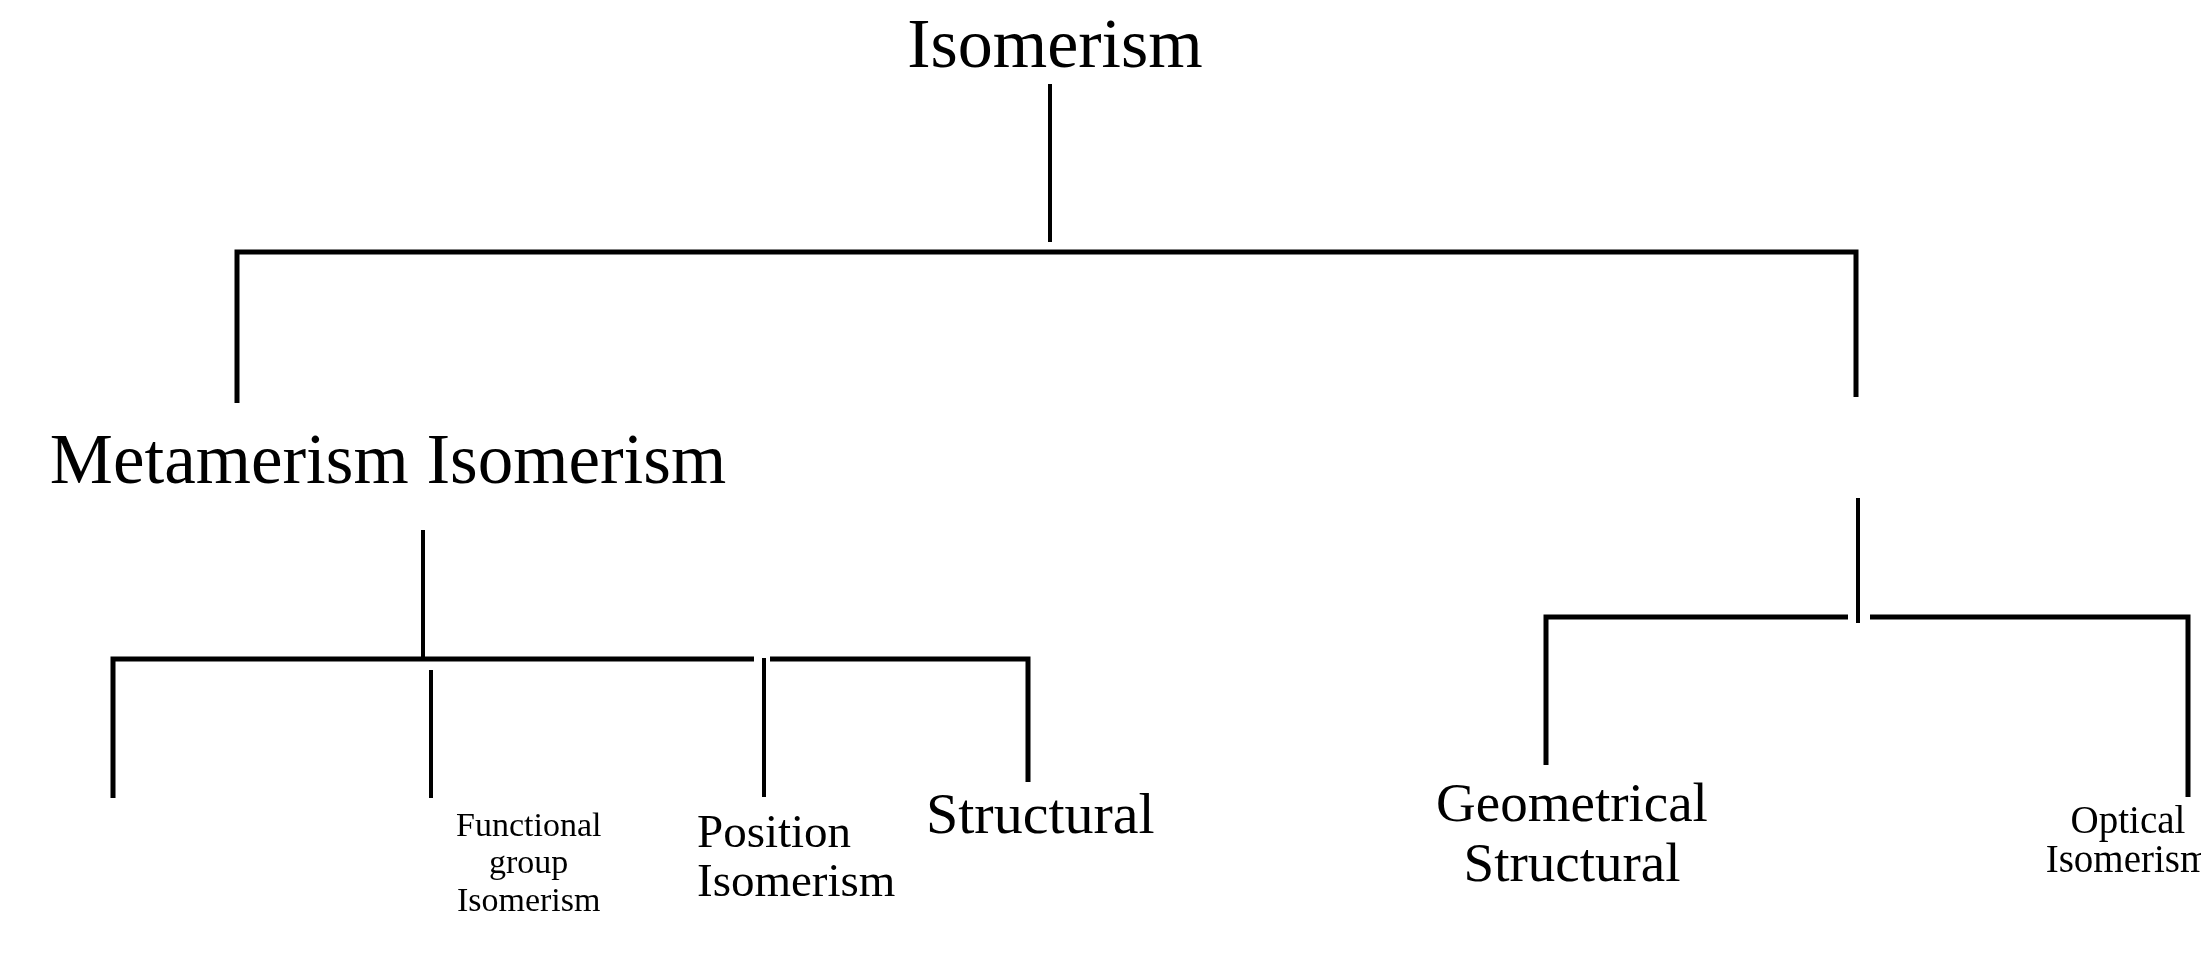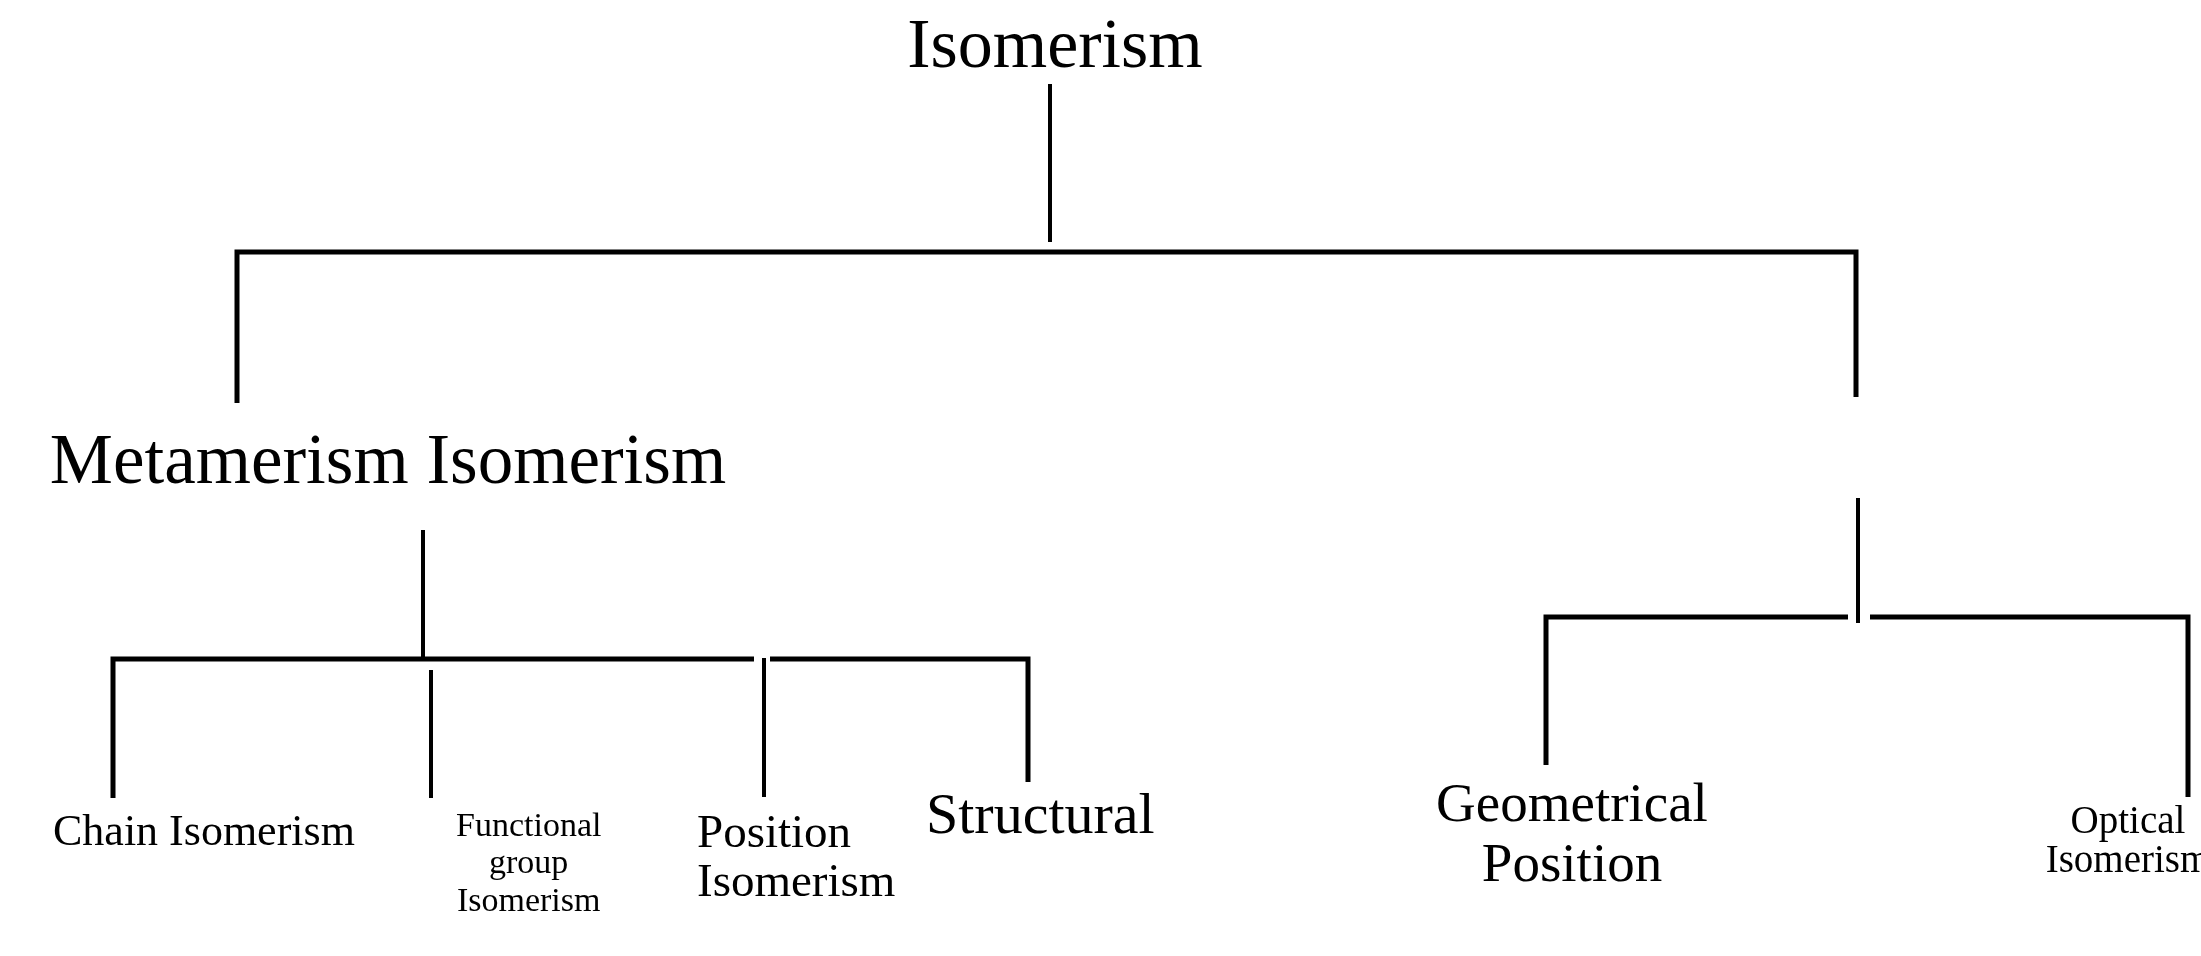--- a/index.html
+++ b/index.html
@@ -53,30 +53,29 @@
     <path d="M1498 765 V617 H1800" stroke-width="5"></path>
 
     <path d="M1822 617 H2140 V797" stroke-width="5"></path>
   </svg>
 
   <div class="node centered n-root">Isomerism</div>
 
   <div class="node centered n-structural">Metamerism Isomerism</div>
 
 
-  <div class="node n-chain">Chain Isomerism</div>
 
   <div class="node n-functional">Functional
 group
 Isomerism</div>
 
   <div class="node n-position">Position
 Isomerism</div>
 
   <div class="node n-metamerism">Structural</div>
 
   <div class="node centered n-geometrical">Geometrical
-Position</div>
+Structural</div>
 
   <div class="node centered n-optical">Optical
 Isomerism</div>
 
 </div>
 
 </body></html>

